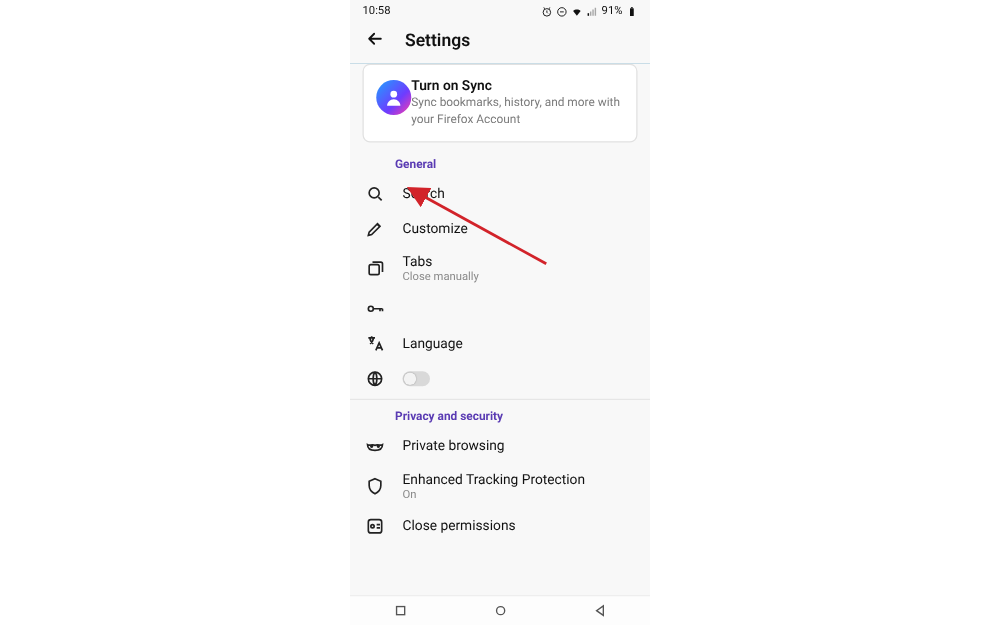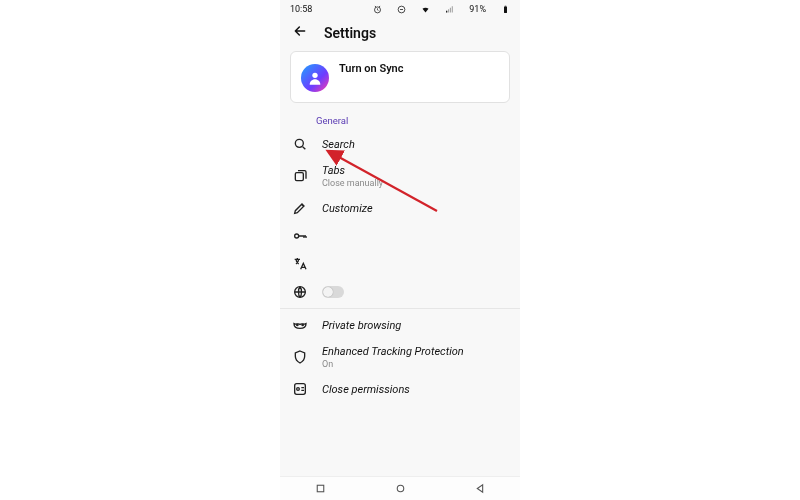--- a/index.html
+++ b/index.html
@@ -23,21 +23,21 @@
   .status-bar {
     display: flex;
     justify-content: space-between;
     align-items: center;
     padding: 2px 10px 0 10px;
     font-size: 9px;
     color: #111;
     height: 16px;
     background: #f8f8f8;
   }
-  .status-right { display:flex; align-items:center; gap:15px; }
+  .status-right { display:flex; align-items:center; gap:3px; }
   .status-right svg { width:9px; height:9px; }
   .app-bar {
     display: flex;
     align-items: center;
     gap: 16px;
     padding: 7px 12px 8px 12px;
     background: #f8f8f8;
   }
   .app-bar svg { width:16px; height:16px; }
   .app-title { font-size: 14px; font-weight: 600; color:#111; }
@@ -48,58 +48,58 @@
     background: #f8f8f8;
   }
 
   .sync-card {
     margin: 0 10px 6px 10px;
     border: 1px solid #e1e1e1;
     border-radius: 6px;
     background:#fff;
     display:flex;
     align-items:flex-start;
-    gap:10px;
+    gap:0;
     padding:10px;
   }
   .sync-avatar {
     width:28px; height:28px;
     border-radius:50%;
     background: linear-gradient(135deg,#1fa2ff 0%,#6d3cff 60%,#ff3ca8 100%);
     display:flex; align-items:center; justify-content:center;
     flex-shrink:0;
     margin-top:2px;
   }
   .sync-avatar svg { width:16px; height:16px; fill:#fff; }
   .sync-title { font-size:11px; font-weight:600; color:#111; }
   .sync-sub { font-size:9.5px; color:#7b7b7b; line-height:1.35; margin-top:2px; }
 
   .section-label {
     font-size: 9.5px;
     color: #5a3bb3;
     padding: 6px 0 4px 36px;
-    font-weight:400;
+    font-weight:700;
   }
 
   .row {
     display:flex;
     align-items:center;
     gap:14px;
     padding: 6px 12px;
     min-height: 28px;
   }
   .row .icon-slot {
     width:16px; height:16px;
     display:flex; align-items:center; justify-content:center;
     color:#222;
     flex-shrink:0;
   }
   .icon-slot svg { width:16px; height:16px; }
   .row-text { flex:1; }
-  .row-title { font-size:11px; color:#111;font-style:italic; }
+  .row-title { font-size:11px; color:#111; }
   .row-sub { font-size:9px; color:#8a8a8a; margin-top:1px; }
   .divider { height:1px; background:#e6e6e6; margin:2px 0; }
 
   .toggle {
     width:22px; height:12px; border-radius:6px; background:#d9d9d9;
     position:relative; flex-shrink:0;
   }
   .toggle::after{
     content:""; position:absolute; top:1px; left:1px;
     width:10px; height:10px; border-radius:50%; background:#f3f3f3;
@@ -167,91 +167,96 @@
 
     <div class="sync-card">
       <div class="sync-avatar">
         <svg viewBox="0 0 24 24">
             <circle cx="12" cy="8" r="4"></circle>
             <path d="M4 22c0-4.4 3.6-8 8-8s8 3.6 8 8H4z"></path>
           </svg>
       </div>
       <div>
         <div class="sync-title">Turn on Sync</div>
+        <div class="sync-sub">Sync bookmarks, history, and more with your Firefox Account</div>
       </div>
     </div>
 
     <div class="section-label">General</div>
 
     <div class="row">
       <span class="icon-slot">
           <svg viewBox="0 0 24 24" fill="none" stroke="currentColor" stroke-width="2">
             <circle cx="11" cy="11" r="6"></circle>
             <path d="M20 20l-4-4"></path>
           </svg>
         </span>
       <div class="row-text">
           <div class="row-title">Search</div>
+        </div>
+    </div>
+
+    <div class="row">
+      <span class="icon-slot">
+          <svg viewBox="0 0 24 24" fill="none" stroke="currentColor" stroke-width="2">
+            <path d="M4 20l4-1 10-10-3-3L5 16l-1 4zM14 6l3 3"></path>
+          </svg>
+        </span>
+      <div class="row-text">
+          <div class="row-title">Customize</div>
         </div>
     </div>
 
     <div class="row">
       <span class="icon-slot">
           <svg viewBox="0 0 24 24" fill="none" stroke="currentColor" stroke-width="2">
             <rect x="5" y="7" width="12" height="12" rx="2"></rect>
             <path d="M9 4h10a2 2 0 0 1 2 2v10"></path>
           </svg>
         </span>
       <div class="row-text">
         <div class="row-title">Tabs</div>
         <div class="row-sub">Close manually</div>
       </div>
     </div>
 
     <div class="row">
       <span class="icon-slot">
           <svg viewBox="0 0 24 24" fill="none" stroke="currentColor" stroke-width="2">
-            <path d="M4 20l4-1 10-10-3-3L5 16l-1 4zM14 6l3 3"></path>
-          </svg>
-        </span>
-      <div class="row-text">
-          <div class="row-title">Customize</div>
-        </div>
-    </div>
-
-    <div class="row">
-      <span class="icon-slot">
-          <svg viewBox="0 0 24 24" fill="none" stroke="currentColor" stroke-width="2">
             <circle cx="7" cy="12" r="3"></circle>
             <path d="M10 12h11M18 12v3M21 12v3"></path>
           </svg>
         </span>
     </div>
 
 
     <div class="row">
       <span class="icon-slot">
           <svg viewBox="0 0 24 24" fill="none" stroke="currentColor" stroke-width="2">
             <path d="M4 5h8M8 3v2M6 5c0 4 4 7 4 7M10 5c0 4-4 7-4 7M13 20l4-9 4 9M14.5 17h5"></path>
           </svg>
         </span>
+      <div class="row-text">
+          <div class="row-title">Language</div>
+        </div>
     </div>
 
     <div class="row">
       <span class="icon-slot">
           <svg viewBox="0 0 24 24" fill="none" stroke="currentColor" stroke-width="2">
             <circle cx="12" cy="12" r="8"></circle>
             <path d="M4 12h16M12 4c3 3 3 13 0 16M12 4c-3 3-3 13 0 16"></path>
           </svg>
         </span>
       <div class="toggle"></div>
     </div>
 
     <div class="divider"></div>
 
+    <div class="section-label">Privacy and security</div>
 
     <div class="row">
       <span class="icon-slot">
           <svg viewBox="0 0 24 24" fill="none" stroke="currentColor" stroke-width="2">
             <path d="M3 10c0 5 4 7 9 7s9-2 9-7c-3 2-6-1-9 1-3-2-6 1-9-1z"></path>
             <circle cx="8" cy="12" r="1"></circle>
             <circle cx="16" cy="12" r="1"></circle>
           </svg>
         </span>
       <div class="row-text">

